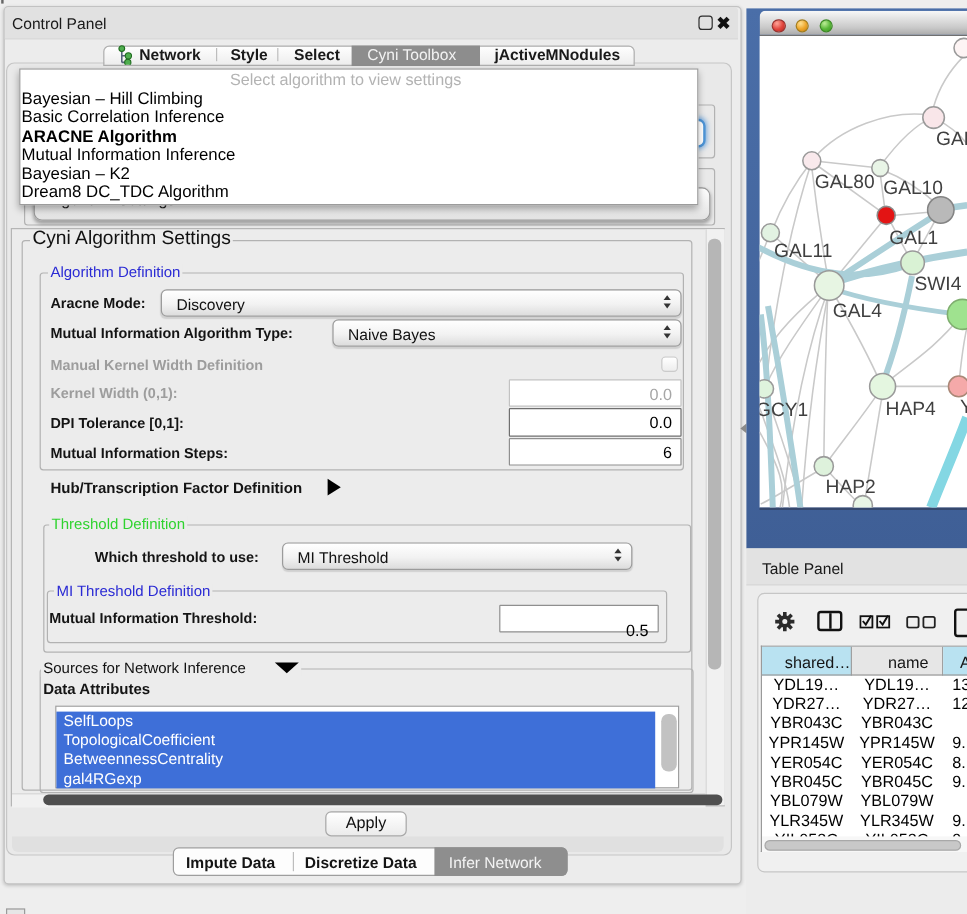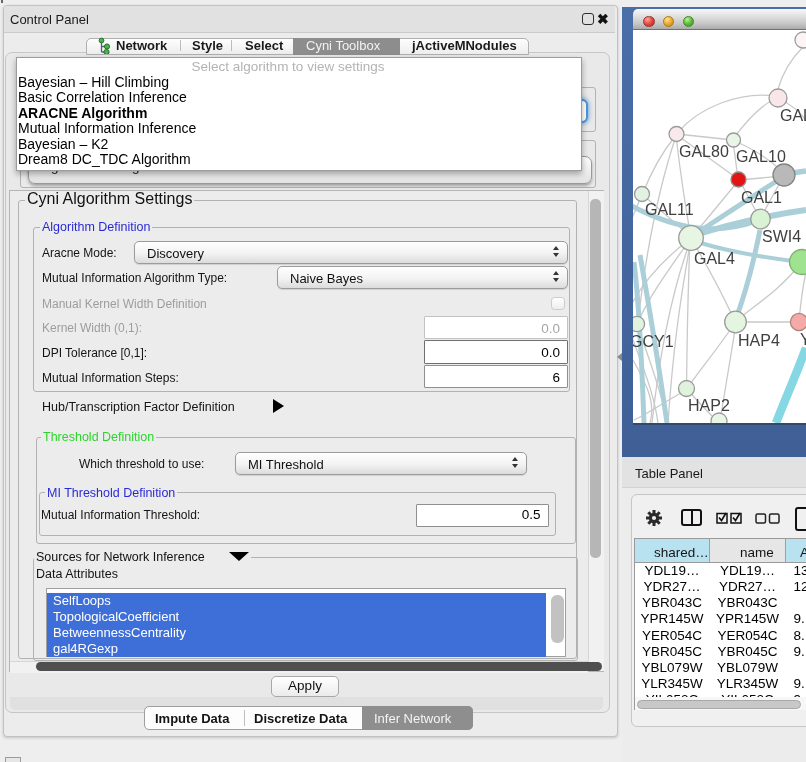--- a/index.html
+++ b/index.html
@@ -1,17 +1,17 @@
 <!DOCTYPE html>
 <html><head><meta charset="utf-8"><style>
 html,body{margin:0;padding:0}
 body{width:806px;height:762px;position:relative;overflow:hidden;background:#eeeeee;
  font-family:"Liberation Sans",sans-serif;}
 .ab{position:absolute}
-.lbl{position:absolute;font-weight:normal;font-size:12px;color:#141414;white-space:nowrap}
+.lbl{position:absolute;font-weight:bold;font-size:12px;color:#141414;white-space:nowrap}
 .dis{color:#9d9d9d}
 .gbox{position:absolute;border:1px solid #b2b2b2;border-radius:3px}
 .gtitle{position:absolute;background:#ececec;padding:0 2px;font-size:16px;white-space:nowrap;line-height:14px}
 .combo{position:absolute;border:1px solid #9b9b9b;border-radius:5px;
  background:linear-gradient(#ffffff,#f2f2f2 55%,#dcdcdc);
  font-size:13px;color:#111;white-space:nowrap;box-shadow:0 1px 1px rgba(0,0,0,0.12)}
 .combo .tx{position:absolute;left:12px;top:4px}
 .arrs{position:absolute;right:7px;top:4.5px;width:7px}
 .arrs .u{display:block;width:0;height:0;border-left:3.5px solid transparent;border-right:3.5px solid transparent;border-bottom:4.5px solid #333;margin-bottom:2.5px}
 .arrs .d{display:block;width:0;height:0;border-left:3.5px solid transparent;border-right:3.5px solid transparent;border-top:4.5px solid #333}
@@ -95,21 +95,21 @@
     <span class="tx">MI Threshold</span>
     <span class="arrs">
       <span class="u"></span>
       <span class="d"></span>
     </span>
   </div>
 
 <div class="gbox" style="left:38.5px;top:492px;width:515px;height:41.5px"></div>
 <div class="gtitle" style="left:45px;top:485.5px;color:#2a2ad4;font-size:12.5px">MI Threshold Definition</div>
 <div class="lbl" style="left:41px;top:508px">Mutual Information Threshold:</div>
-<div class="field" style="left:415.5px;top:504px;width:133px;height:22.5px;padding-top:2px;border-color:#8f8f8f">0.5</div>
+<div class="field" style="left:415.5px;top:504px;width:133px;height:22.5px;padding-top:13px;border-color:#8f8f8f">0.5</div>
 
 <div class="gbox" style="left:32.5px;top:557px;width:543px;height:102px"></div>
 <div class="gtitle" style="left:34px;top:550px;font-size:12.5px;color:#111">Sources for Network Inference <span style="display:inline-block;margin-left:21px;width:0;height:0;border-left:10px solid transparent;border-right:10px solid transparent;border-top:9px solid #000;vertical-align:0px"></span></div>
 <div class="lbl" style="left:36px;top:566.5px;font-size:12.5px">Data Attributes</div>
 <div class="ab" style="left:46px;top:588px;width:520px;height:69px;background:#fff;border:1px solid #9f9f9f;box-sizing:border-box"></div>
 <div class="ab" style="left:47px;top:592.5px;width:499px;height:64px;background:#3e6fd8"></div>
 <div class="ab" style="left:53px;top:593px;width:400px;font-size:13px;color:#fff;line-height:16px">SelfLoops<br>TopologicalCoefficient<br>BetweennessCentrality<br>gal4RGexp</div>
 <div class="ab" style="left:550.5px;top:595px;width:13px;height:48px;background:#c2c2c2;border-radius:6px"></div>
 
 <div class="ab" style="left:588px;top:191px;width:15px;height:480px;background:#f1f1f1;border-left:1px solid #d6d6d6"></div>

